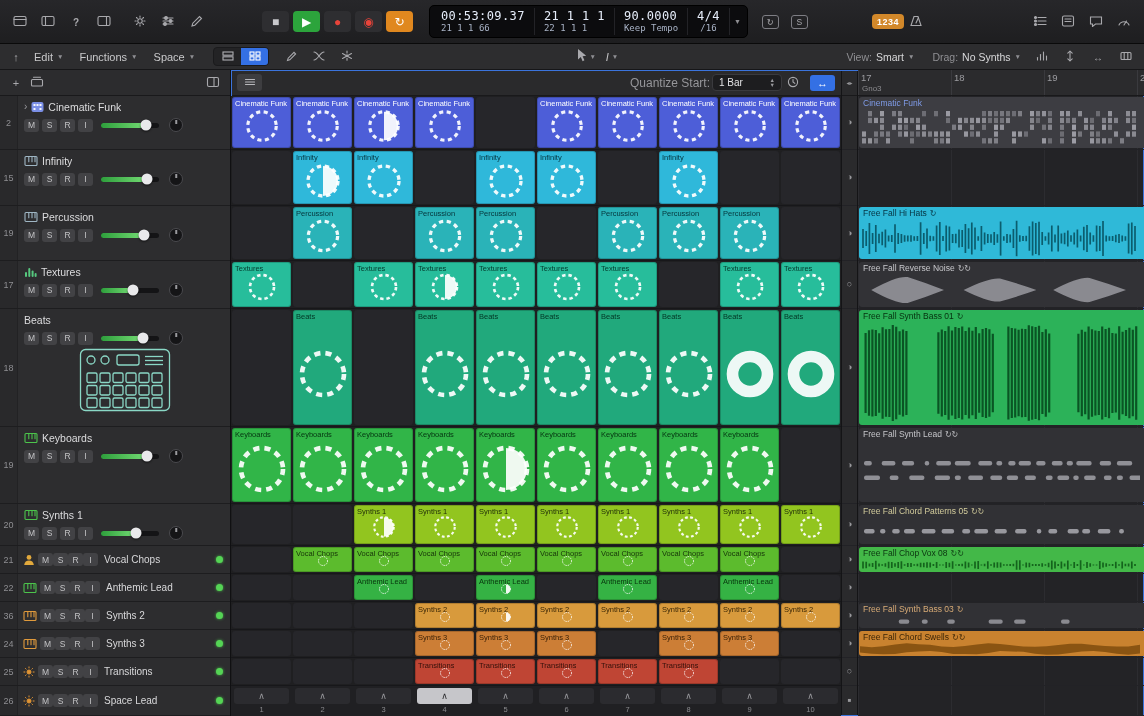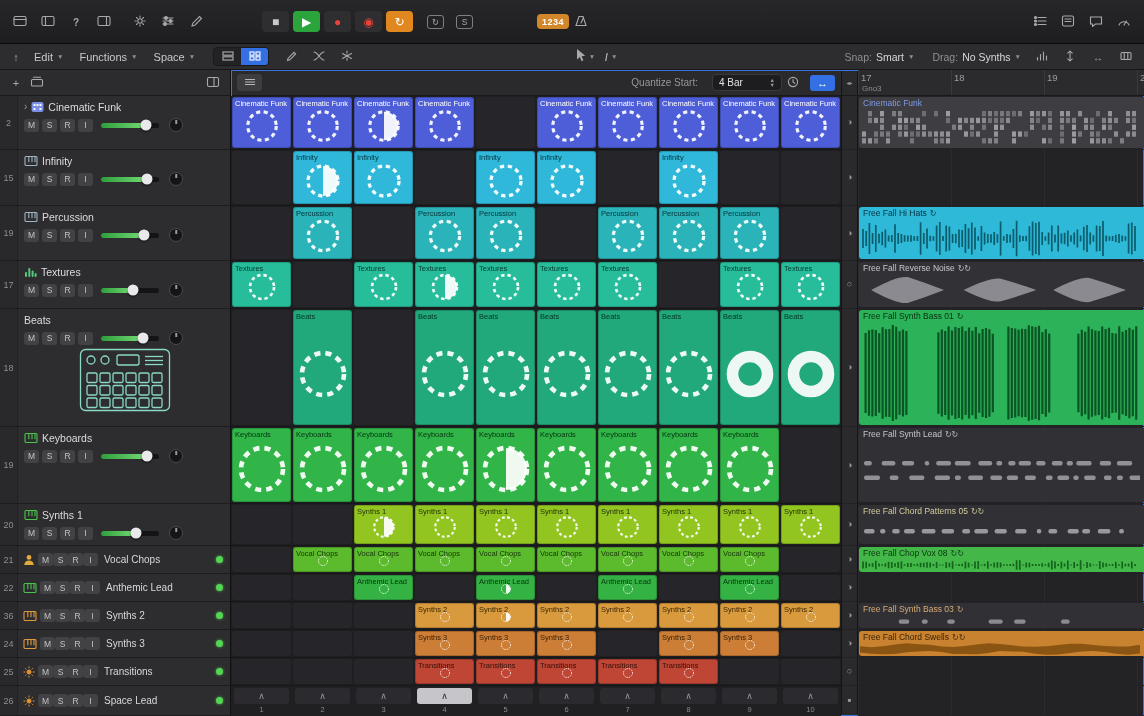--- a/index.html
+++ b/index.html
@@ -39,21 +39,21 @@
   
   .main{display:flex;height:646px;}
   .headers-col{width:231px;background:#2b2b2d;display:flex;flex-direction:column;border-right:1px solid #101012;}
   .workspace{display:flex;flex:1;outline:1px solid #3b74dd;outline-offset:-1px;}
   .grid-col{width:610px;display:flex;flex-direction:column;background:#202022;}
   .divider-col{width:17px;background:#2a2a2c;border-left:1px solid #141416;border-right:1px solid #141416;display:flex;flex-direction:column;}
   .tracks-col{flex:1;background:#232326;display:flex;flex-direction:column;overflow:hidden;}
   .col-head{height:26px;background:#2c2c2e;border-bottom:1px solid #19191b;display:flex;align-items:center;padding:0 6px;flex:none;}
   .grid-head{background:#2a2a2c;}
 
-  .qlabel{font-size:10px;color:#96969a;margin-right:14px;}
+  .qlabel{font-size:12px;color:#96969a;margin-right:2px;}
   .qdd{display:flex;align-items:center;height:17px;background:#1d1d1f;border:1px solid #3a3a3e;border-radius:4px;padding:0 6px;font-size:10px;color:#e2e2e4;gap:6px;min-width:70px;justify-content:space-between;}
   .updown{display:flex;flex-direction:column;font-size:5.5px;line-height:4.5px;color:#9a9a9e;}
   .bluebtn{width:25px;height:16px;border-radius:3px;background:#3470e4;color:#fff;display:flex;align-items:center;justify-content:center;font-size:11px;margin-left:6px;}
   .scenebtn{width:25px;height:17px;background:#3d3d40;border-radius:3px;display:flex;align-items:center;justify-content:center;color:#b8b8bc;}
   .div-head{justify-content:center;padding:0;font-size:6px;color:#98989c;background:#2a2a2c;}
 
   
   .th-row{position:relative;border-bottom:1px solid #1d1d1f;background:#2d2d2f;display:flex;}
   .th-num{width:18px;flex:none;display:flex;align-items:center;justify-content:center;font-size:9px;color:#8e8e92;background:#29292b;border-right:1px solid #222224;align-self:stretch;}
   .th-main{flex:1;padding:4px 5px 0 6px;min-width:0;}
@@ -161,20 +161,39 @@
         </div>
       </div>
     <div class="transport" id="transport">
         <div class="trbtn" style="">■</div>
         <div class="trbtn" style="background:#2ca43c;color:#ffffff;">▶</div>
         <div class="trbtn" style="color:#e8443a;">●</div>
         <div class="trbtn" style="color:#e8443a;">◉</div>
         <div class="trbtn" style="background:#e0881f;color:#ffffff;">↻</div>
       </div>
 
+    <div class="lcd">
+      <div class="lcd-sec">
+        <div class="l-big">00:53:09.37</div>
+        <div class="l-sub">21 1 1 66</div>
+      </div>
+      <div class="lcd-sec">
+        <div class="l-big">21 1 1 1</div>
+        <div class="l-sub">22 1 1 1</div>
+      </div>
+      <div class="lcd-sec">
+        <div class="l-big">90.0000</div>
+        <div class="l-sub">Keep Tempo</div>
+      </div>
+      <div class="lcd-sec ctr">
+        <div class="l-big">4/4</div>
+        <div class="l-sub">/16</div>
+      </div>
+      <div class="lcd-chev">▼</div>
+    </div>
 
     <div class="cb-icons" id="cb-after" style="margin-left:10px;">
         <div class="tbtn">
           <span class="icon"><span class="boxic">↻</span></span>
         </div>
         <div class="tbtn">
           <span class="icon"><span class="boxic">S</span></span>
         </div>
       </div>
     <div class="badge">1234</div>
@@ -276,21 +295,21 @@
             <path d="M1 0 L1 10.5 L3.8 8 L5.6 12.2 L7.4 11.3 L5.6 7.2 L9.2 6.8 Z"></path>
           </svg></span>
         <span class="chev">▼</span>
       </div>
     <div class="tbtn">
         <span class="ttool">I</span>
         <span class="chev">▼</span>
       </div>
     <div class="flex-sp"></div>
     <div class="dd">
-      <span class="ddlab">Snap:</span>
+      <span class="ddlab">View:</span>
       <span class="ddval">Smart</span>
       <span class="chev">▼</span>
     </div>
     <div class="dd">
       <span class="ddlab">Drag:</span>
       <span class="ddval">No Synths</span>
       <span class="chev">▼</span>
     </div>
     <div class="cb-icons" id="mb-right">
         <div class="tbtn">
@@ -674,21 +693,21 @@
           <div class="scenebtn">
               <span class="icon" id="scn"><svg width="14" height="12" viewBox="0 0 14 12" fill="none" stroke="currentColor" stroke-width="1.1" stroke-linecap="round">
                   <line x1="2.5" y1="3.5" x2="11.5" y2="3.5"></line>
                   <line x1="2.5" y1="6" x2="11.5" y2="6"></line>
                   <line x1="2.5" y1="8.5" x2="11.5" y2="8.5"></line>
                 </svg></span>
             </div>
           <div class="flex-sp"></div>
           <span class="qlabel">Quantize Start:</span>
           <div class="qdd">
-            <span>4 Bar</span>
+            <span>1 Bar</span>
             <span class="updown">
                 <span>▲</span>
                 <span>▼</span>
               </span>
           </div>
           <div class="tbtn small">
               <span class="icon" id="clk"><svg width="14" height="12" viewBox="0 0 14 12" fill="none" stroke="currentColor" stroke-width="1.1" stroke-linecap="round">
                   <circle cx="7" cy="6" r="4.6"></circle>
                   <path d="M7 3.6 V6 L8.8 7.4"></path>
                 </svg></span>

